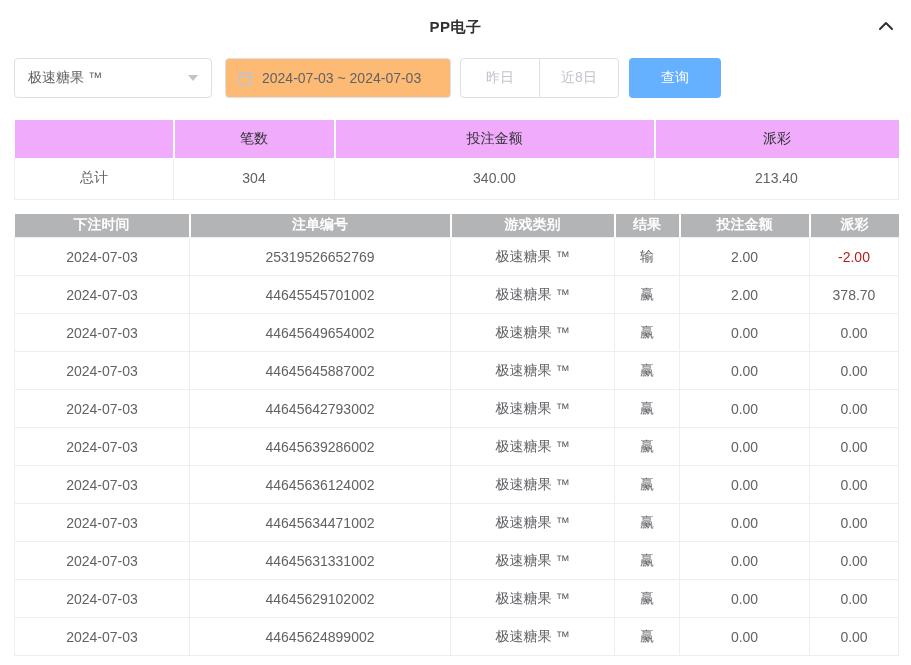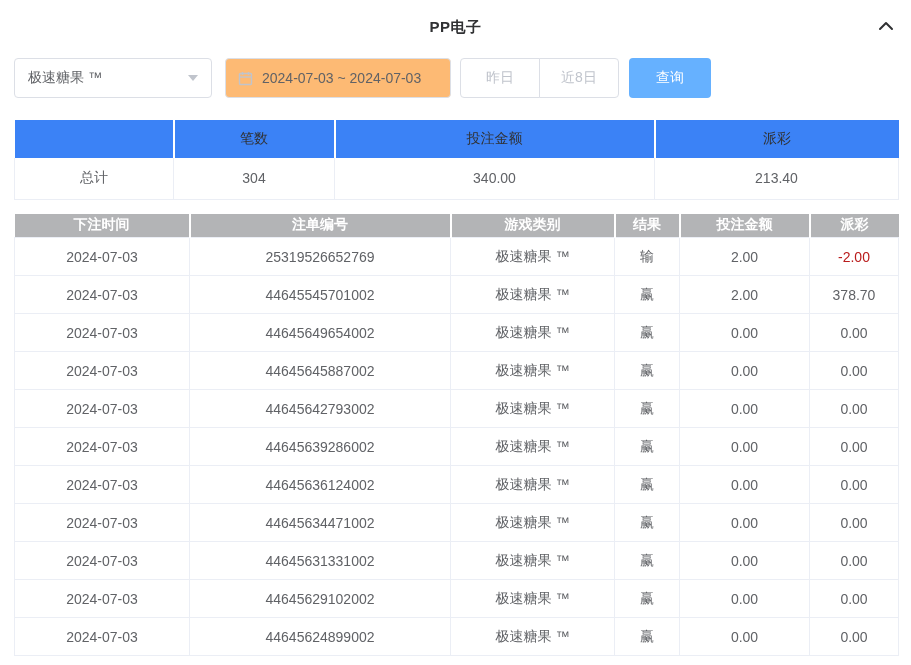--- a/index.html
+++ b/index.html
@@ -49,32 +49,32 @@
     border: 1px solid #dcdfe6; color: #c0c4cc;
     font-size: 14px; cursor: pointer; position: relative;
     font-family: inherit;
   }
   .qbtn + .qbtn { margin-left: -1px; }
   .qbtn:first-child { border-radius: 4px 0 0 4px; }
   .qbtn:last-child { border-radius: 0 4px 4px 0; text-align: center; }
   .qbtn.active { color: #409eff; border-color: #409eff; z-index: 1; border-radius: 4px; }
 
   .query-btn {
-    margin-left: 10px; width: 82px; height: 40px;
+    margin-left: 10px; width: 92px; height: 40px;
     background: #66b1ff; color: #ffffff; border: none; border-radius: 4px;
     font-size: 14px; cursor: pointer; font-family: inherit;
   }
 
   
   table { border-collapse: collapse; table-layout: fixed; width: 884px; }
   td, th { text-align: center; overflow: hidden; white-space: nowrap; }
 
   .summary { margin-top: 22px; }
   .summary thead th {
-    background: #3b82f6; height: 38px;
+    background: #f0abfc; height: 38px;
     font-size: 14px; font-weight: 400; color: #303133;
     border-right: 2px solid #ffffff;
   }
   .summary thead th:last-child { border-right: none; }
   .summary tbody td {
     height: 41px; background: #ffffff;
     font-size: 14px; color: #606266;
     border: 1px solid #ebeef5; border-top: none;
   }
 

